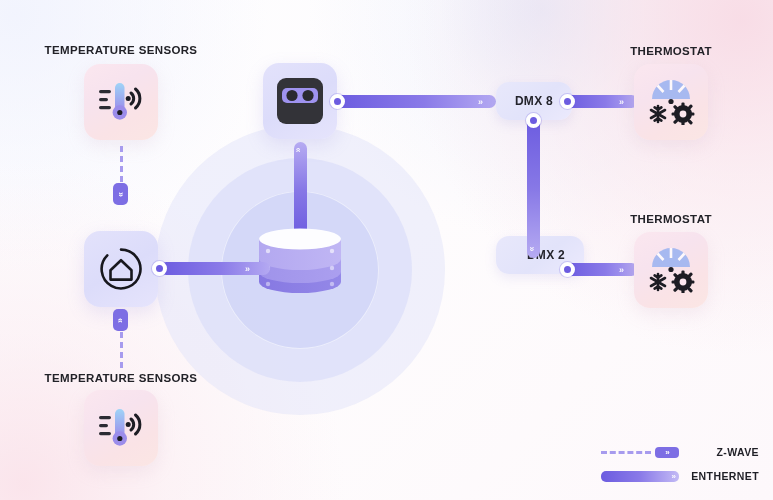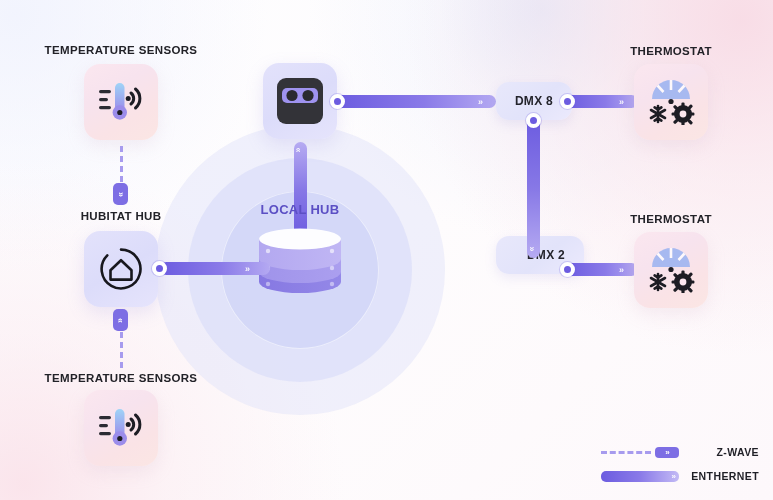--- a/index.html
+++ b/index.html
@@ -112,21 +112,20 @@
       <path d="M37.5 8 a12.5 12.5 0 0 1 0 19" stroke="#1d1d24" stroke-width="3" fill="none" stroke-linecap="round"></path>
       <circle cx="30.2" cy="17.5" r="2.5" fill="#1d1d24"></circle>
     </svg>
   </div>
 
   <div class="zw" style="left:120px;top:146px;height:36px;"></div>
   <div class="zwcap" style="left:113px;top:183px;">
     <span style="transform:rotate(90deg);display:block;">»</span>
   </div>
 
-  <div class="lbl" style="left:40px;top:208px;width:162px;">HUBITAT HUB</div>
 
   <div class="card card-violet" style="left:84px;top:231px;width:74px;height:76px;">
     <svg width="44" height="44" viewBox="0 0 44 44">
       <path d="M22 2.6 a19.4 19.4 0 1 1 -13.7 5.7" stroke="#17171d" stroke-width="2.6" fill="none" stroke-linecap="round"></path>
       <path d="M11.5 23.2 L22 13.2 L32.5 23.2 L32.5 32.6 L11.5 32.6 Z" stroke="#17171d" stroke-width="2.6" fill="none" stroke-linejoin="round"></path>
     </svg>
   </div>
 
   <div class="zwcap" style="left:113px;top:309px;">
     <span style="transform:rotate(-90deg);display:block;">»</span>
@@ -160,21 +159,20 @@
   </div>
 
   <div class="eth" style="left:336px;top:95px;width:160px;height:13px;"></div>
   <div class="knob" style="left:330px;top:94px;"></div>
   <div class="chev" style="left:478px;top:98px;">»</div>
 
   <div class="eth-v up" style="left:294px;top:142px;width:13px;height:95px;"></div>
   <div class="chev" style="left:296px;top:146px;transform:rotate(-90deg);">»</div>
   <div class="knob" style="left:293px;top:245px;"></div>
 
-  <div class="lbl-hub" style="left:240px;top:202px;width:120px;">LOCAL HUB</div>
 
   <div id="db">
     <svg width="90" height="84" viewBox="0 0 90 84">
       <defs>
         <linearGradient id="b1" x1="0" y1="0" x2="1" y2="0">
           <stop offset="0" stop-color="#b3a8f0"></stop>
             <stop offset="1" stop-color="#c0b6f4"></stop>
         </linearGradient>
         <linearGradient id="b2" x1="0" y1="0" x2="1" y2="0">
           <stop offset="0" stop-color="#9f93ea"></stop>

